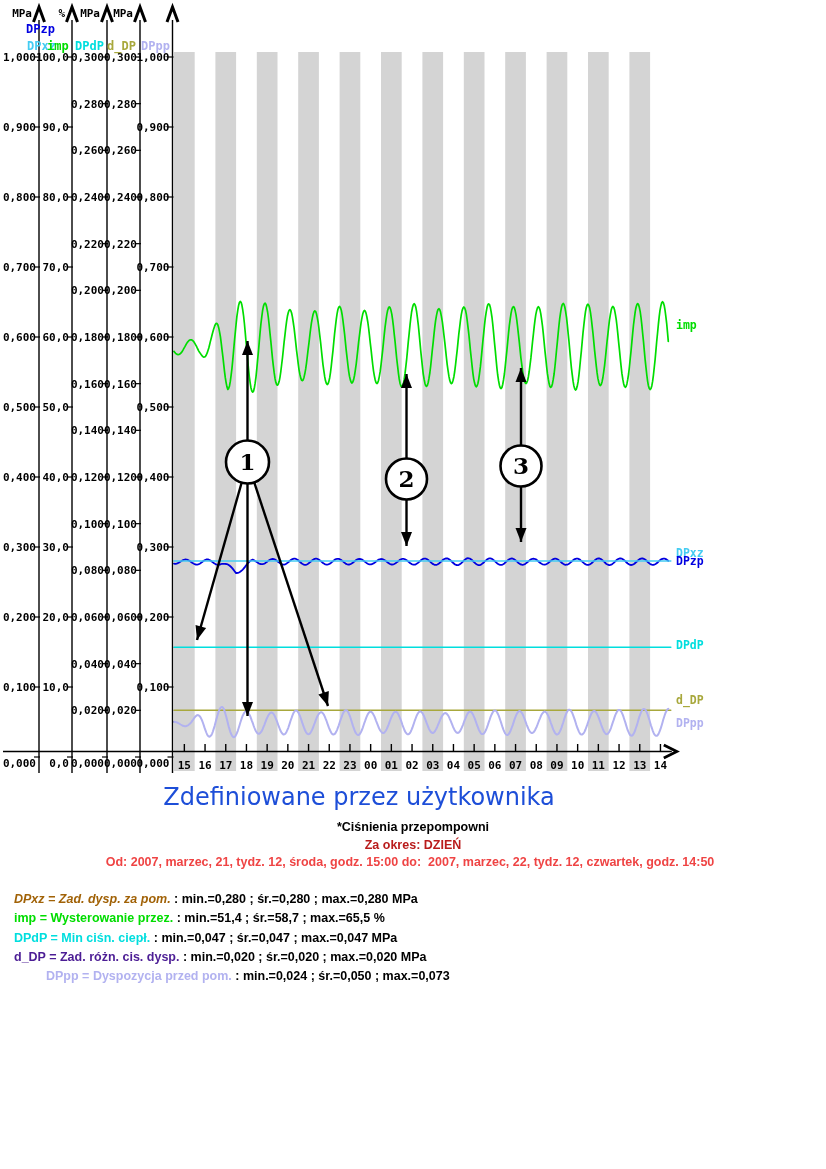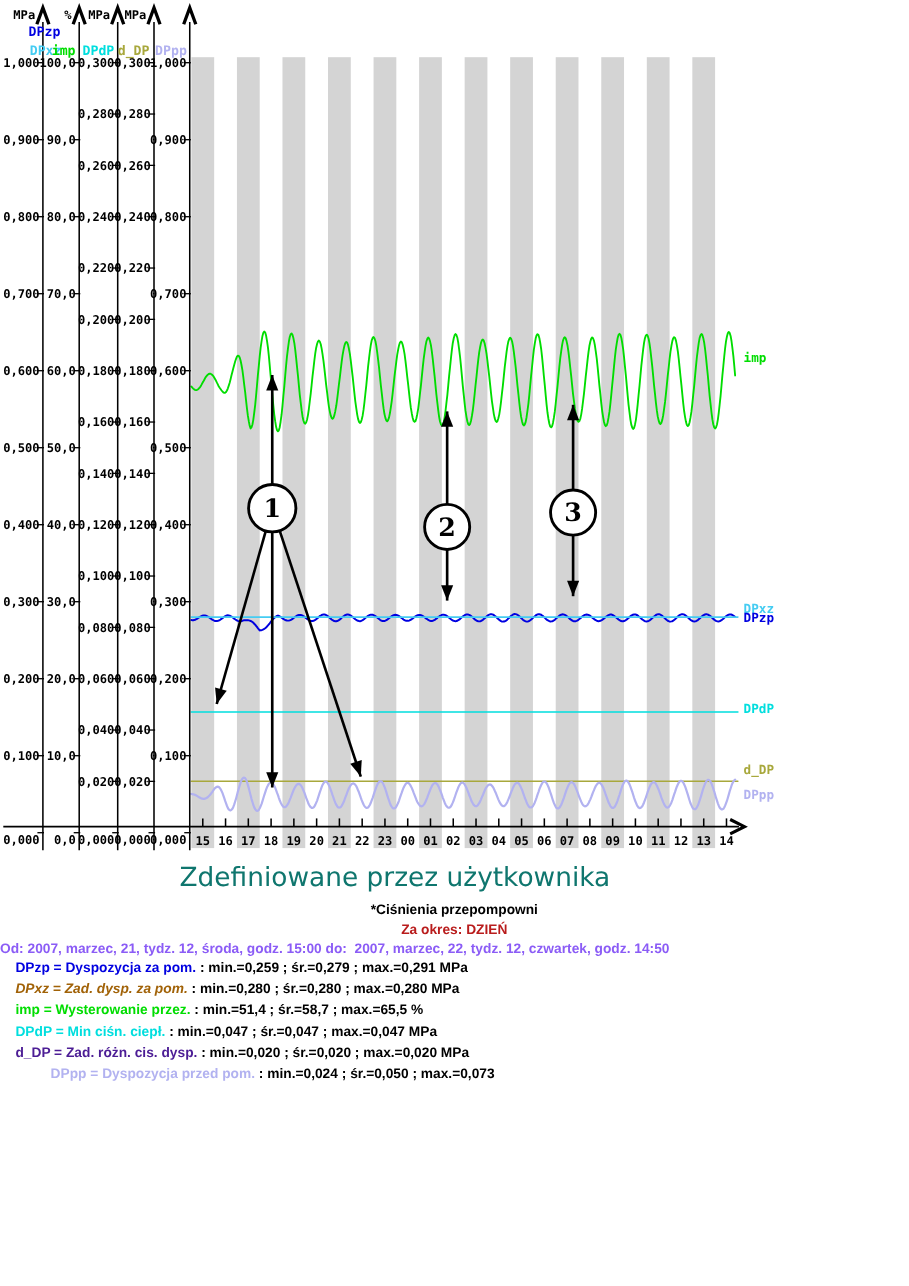--- a/index.html
+++ b/index.html
@@ -6,27 +6,27 @@
   #app{position:relative;width:826px;height:1169px;background:#fff;overflow:hidden;
        font-family:"DejaVu Sans",sans-serif;}
   #cv{position:absolute;left:0;top:0;}
   svg text.tick{font:bold 11px "DejaVu Sans Mono",monospace;fill:#000;}
   svg text.xtick{font:bold 11px "DejaVu Sans Mono",monospace;fill:#000;text-anchor:middle;}
   svg text.unit{font:bold 11px "DejaVu Sans Mono",monospace;fill:#000;text-anchor:end;}
   svg text.hdr{font:bold 12px "DejaVu Sans Mono",monospace;}
   svg text.rlabel{font:bold 11.5px "DejaVu Sans Mono",monospace;}
   svg text.circnum{font:bold 23px "DejaVu Serif",serif;text-anchor:middle;fill:#000;}
   .title{position:absolute;top:783px;left:0;width:718px;text-align:center;
-         font:24px "DejaVu Sans",sans-serif;color:#0f766e;white-space:pre;}
+         font:24px "DejaVu Sans",sans-serif;color:#1d4ed8;white-space:pre;}
   .sub{position:absolute;top:820px;left:0;width:826px;text-align:center;
        font:bold 12.5px "Liberation Sans",sans-serif;color:#000;white-space:pre;}
   .per{position:absolute;top:838px;left:0;width:826px;text-align:center;
        font:bold 12.5px "Liberation Sans",sans-serif;color:#b91c1c;white-space:pre;}
-  .rng{position:absolute;top:855px;left:0;width:820px;text-align:left;
-       font:bold 12.5px "Liberation Sans",sans-serif;color:#8b5cf6;white-space:pre;}
+  .rng{position:absolute;top:855px;left:0;width:820px;text-align:center;
+       font:bold 12.5px "Liberation Sans",sans-serif;color:#ef4444;white-space:pre;}
   .lgrow{position:absolute;left:14px;font:bold 12.5px "Liberation Sans",sans-serif;
          color:#000;white-space:pre;}
 </style>
 </head>
 <body>
 
 <div id="app">
   <svg id="cv" width="826" height="1169">
       <rect x="174.0" y="52" width="20.7" height="719" fill="#d4d4d4"></rect>
       <rect x="215.4" y="52" width="20.7" height="719" fill="#d4d4d4"></rect>
@@ -271,19 +271,18 @@
       <polygon points="521,368 526.5,382 515.5,382" fill="#000"></polygon>
       <circle cx="521" cy="466" r="20.5" fill="#fff" stroke="#000" stroke-width="2.6"></circle>
       <text x="521" y="474" class="circnum">3</text>
     </svg>
 
   <div class="title">Zdefiniowane przez użytkownika</div>
   <div class="sub">*Ciśnienia przepompowni</div>
   <div class="per">Za okres: DZIEŃ</div>
   <div class="rng">Od: 2007, marzec, 21, tydz. 12, środa, godz. 15:00 do:  2007, marzec, 22, tydz. 12, czwartek, godz. 14:50</div>
 
-  <div class="lgrow" style="top:873px"><span class="lgname" style="color: rgb(0, 0, 224);">DPzp = Dyspozycja za pom.</span><span class="lgstats"> : min.=0,259 ; śr.=0,279 ; max.=0,291 MPa</span></div>
   <div class="lgrow" style="top:892px"><span class="lgname" style="color: #a16207; font-style: italic;">DPxz = Zad. dysp. za pom.</span><span class="lgstats"> : min.=0,280 ; śr.=0,280 ; max.=0,280 MPa</span></div>
   <div class="lgrow" style="top:911px"><span class="lgname" style="color: rgb(0, 221, 0);">imp = Wysterowanie przez.</span><span class="lgstats"> : min.=51,4 ; śr.=58,7 ; max.=65,5 %</span></div>
   <div class="lgrow" style="top:931px"><span class="lgname" style="color: rgb(0, 222, 222);">DPdP = Min ciśn. ciepł.</span><span class="lgstats"> : min.=0,047 ; śr.=0,047 ; max.=0,047 MPa</span></div>
   <div class="lgrow" style="top:950px"><span class="lgname" style="color: #4c1d95;">d_DP = Zad. różn. cis. dysp.</span><span class="lgstats"> : min.=0,020 ; śr.=0,020 ; max.=0,020 MPa</span></div>
   <div class="lgrow" style="top:969px"><span class="lgname" style="color: rgb(178, 178, 240); margin-left: 32px;">DPpp = Dyspozycja przed pom.</span><span class="lgstats"> : min.=0,024 ; śr.=0,050 ; max.=0,073</span></div>
 </div>
 
 </body></html>

